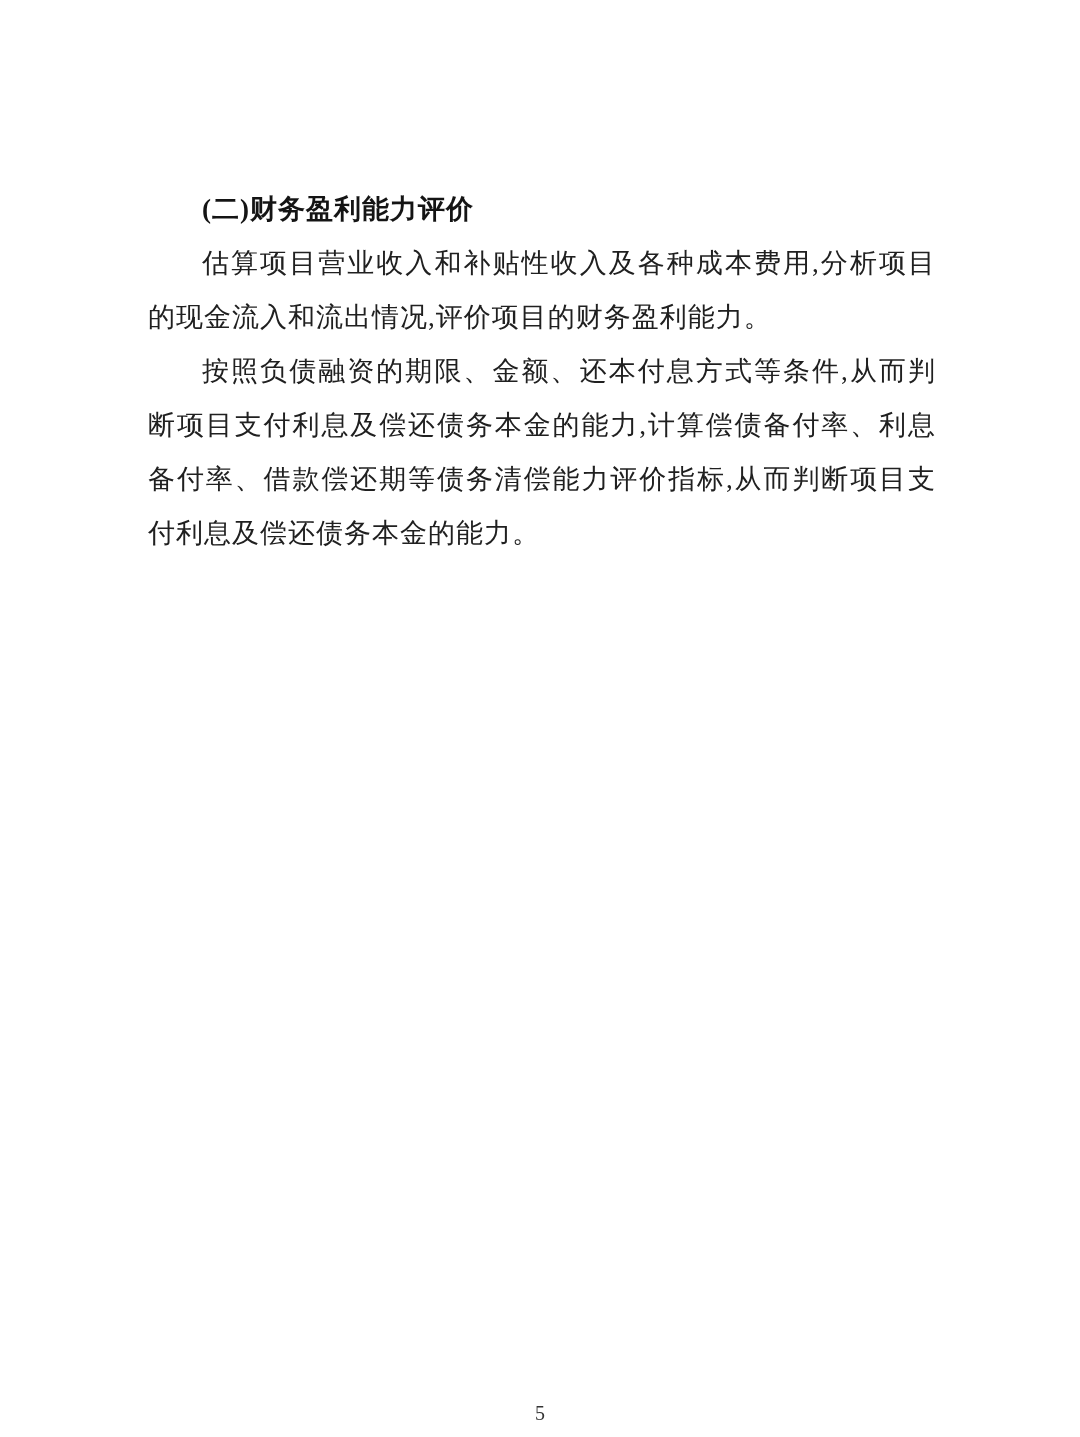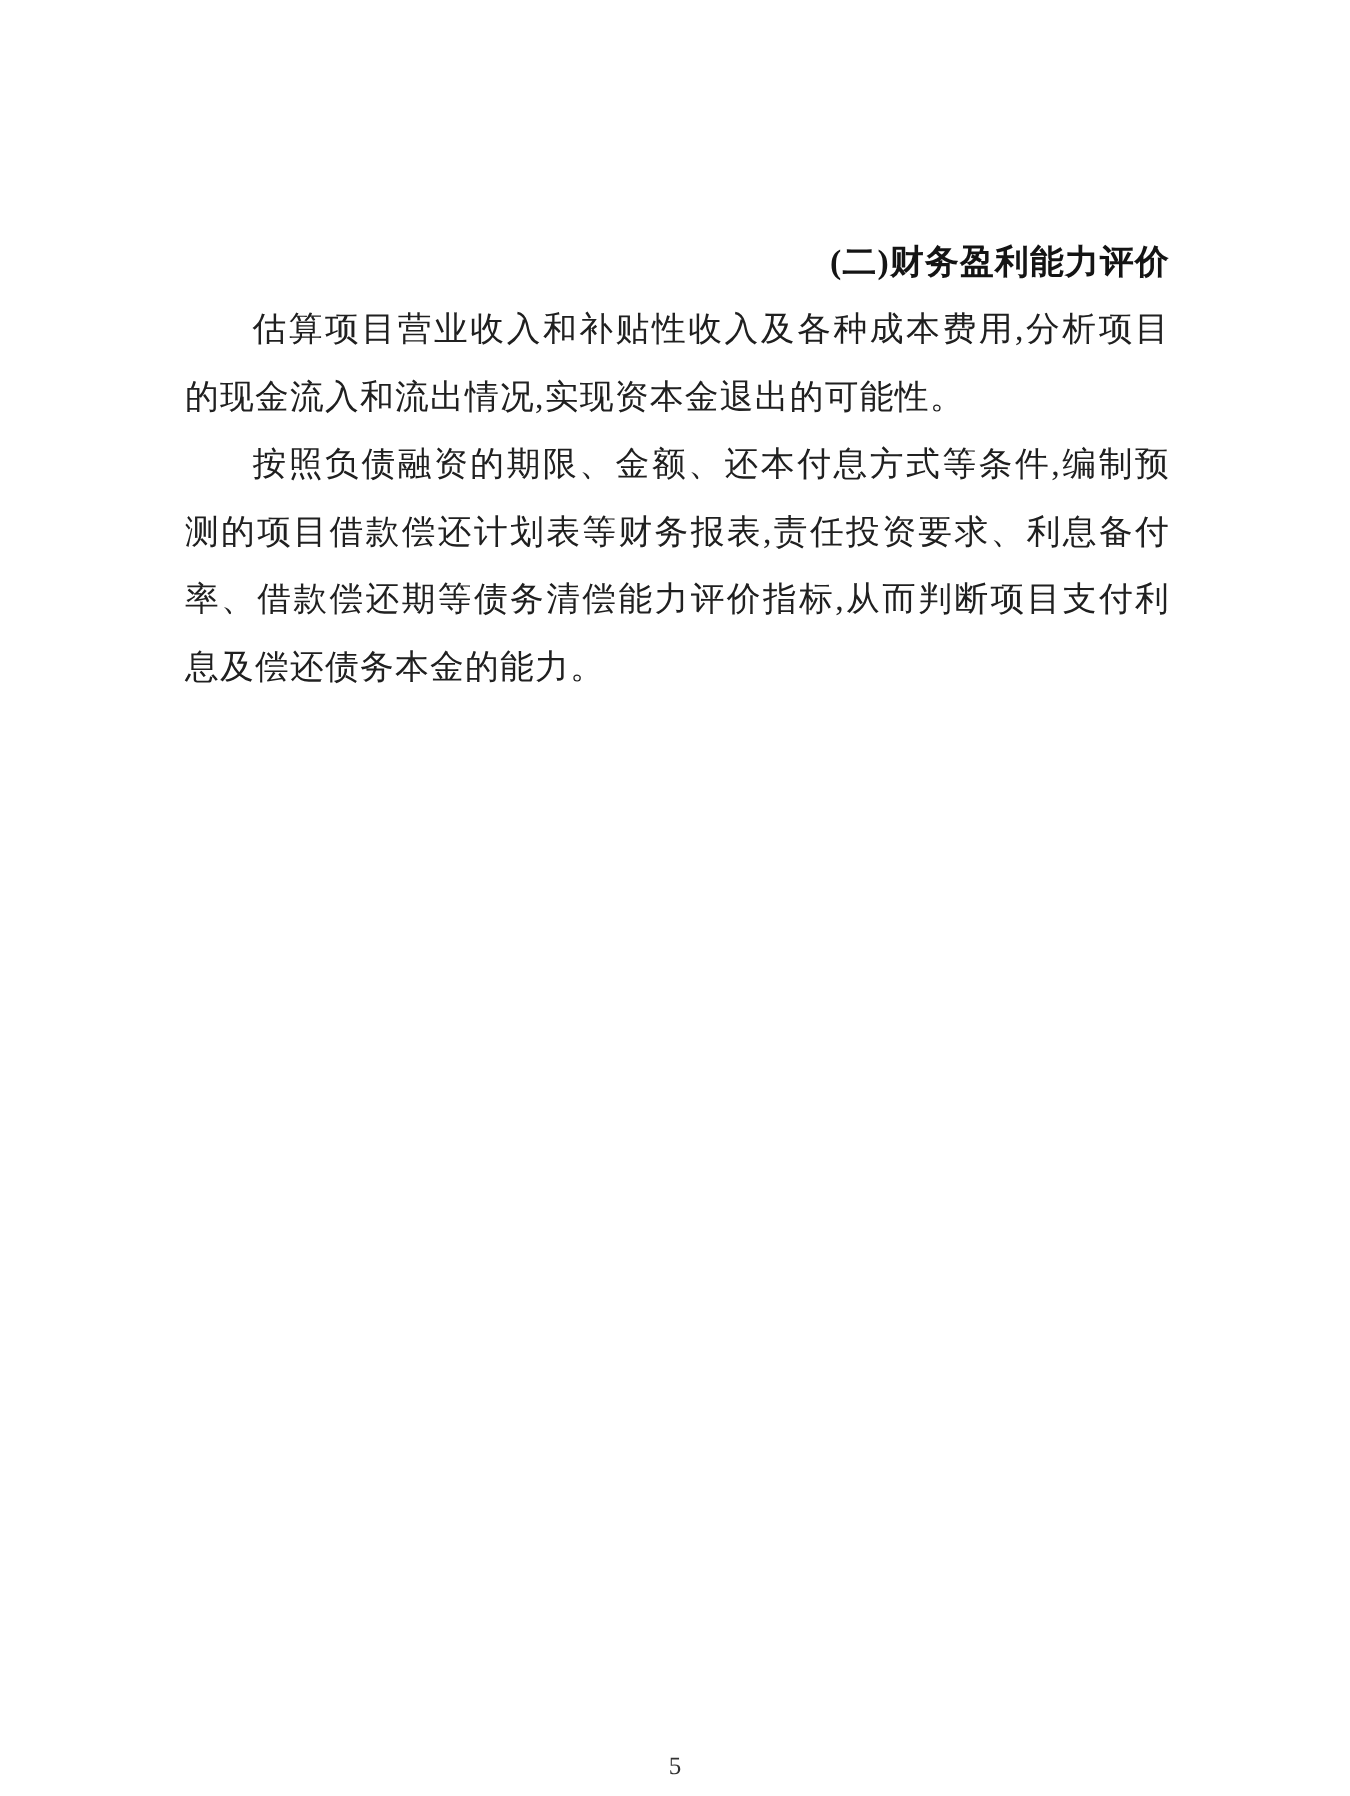--- a/index.html
+++ b/index.html
@@ -24,21 +24,20 @@
   }
   .section { margin: 0; }
   .section-heading {
     margin: 0;
     font-size: 27px;
     line-height: 54px;
     font-weight: bold;
     text-indent: 2em;
     letter-spacing: 1px;
     color: #141414;
-    text-align: right;
   }
   .section-body {
     margin: 0;
     font-size: 27px;
     line-height: 54px;
     text-indent: 2em;
     text-align: justify;
     text-justify: inter-ideograph;
     letter-spacing: 1px;
     color: #202020;
@@ -55,25 +54,25 @@
   }
 </style>
 </head>
 <body>
 
 <div class="page">
   <div class="content">
 
     <div class="section">
       <h2 class="section-heading">(二)财务盈利能力评价</h2>
-      <p class="section-body">估算项目营业收入和补贴性收入及各种成本费用,分析项目的现金流入和流出情况,实现资本金退出的可能性。</p>
+      <p class="section-body">估算项目营业收入和补贴性收入及各种成本费用,分析项目的现金流入和流出情况,评价项目的财务盈利能力。</p>
     </div>
 
 
     <div class="section">
-      <p class="section-body">按照负债融资的期限、金额、还本付息方式等条件,编制预测的项目借款偿还计划表等财务报表,责任投资要求、利息备付率、借款偿还期等债务清偿能力评价指标,从而判断项目支付利息及偿还债务本金的能力。</p>
+      <p class="section-body">按照负债融资的期限、金额、还本付息方式等条件,从而判断项目支付利息及偿还债务本金的能力,计算偿债备付率、利息备付率、借款偿还期等债务清偿能力评价指标,从而判断项目支付利息及偿还债务本金的能力。</p>
     </div>
 
 
   </div>
 
   <div class="page-footer">5</div>
 </div>
 
 </body></html>

